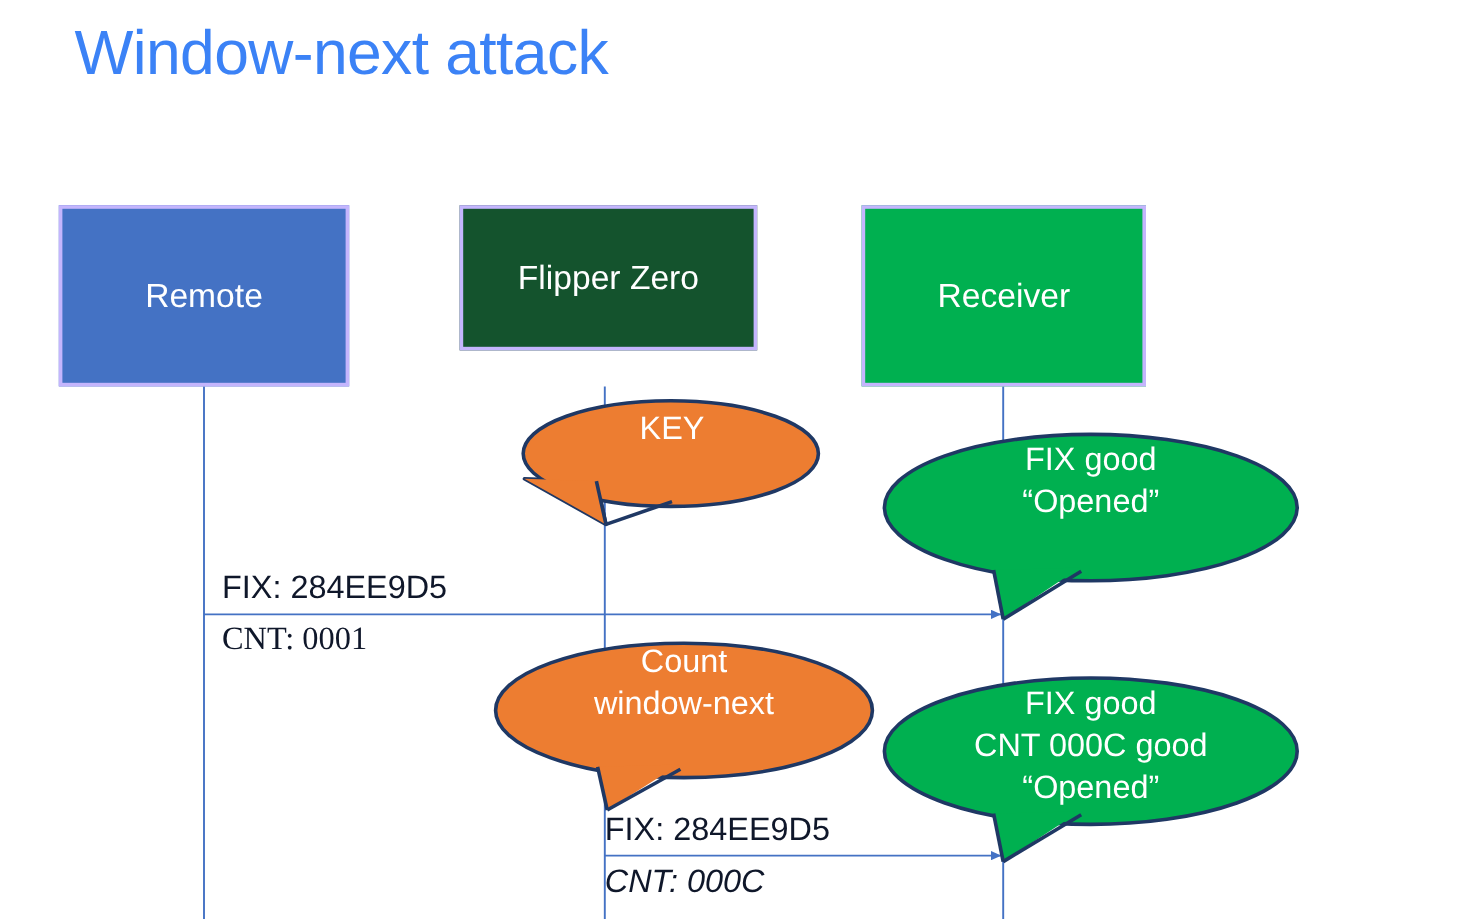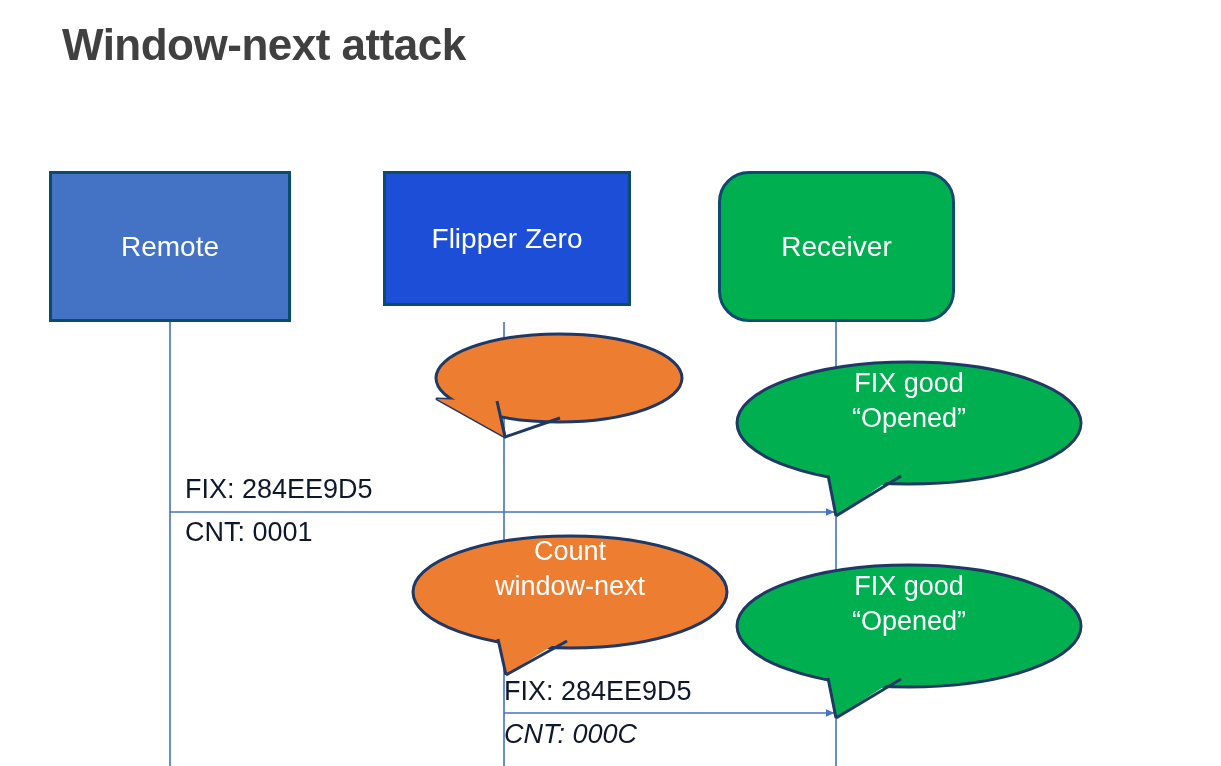--- a/index.html
+++ b/index.html
@@ -21,57 +21,57 @@
     width: 1221px;
     height: 766px;
     background: #ffffff;
   }
 
   
   .slide-title {
     position: absolute;
     left: 62px;
     top: 2px;
-    font-size: 44px;
+    font-size: 52px;
     line-height: 86px;
-    font-weight: 700;
-    color: #404040;
+    font-weight: 400;
+    color: #3b82f6;
     letter-spacing: -0.5px;
     white-space: nowrap;
   }
 
   
   #canvas {
     position: absolute;
     left: 0; top: 0;
     width: 1221px;
     height: 766px;
   }
 
   
   .actor-box {
     position: absolute;
     box-sizing: border-box;
-    border: 3px solid #0c4a6e;
+    border: 3px solid #c4b5fd;
     display: flex;
     align-items: center;
     justify-content: center;
   }
   .actor-label {
     color: #ffffff;
     font-size: 28px;
     line-height: 34px;
     font-weight: 400;
     text-align: center;
     white-space: nowrap;
   }
 
   #actor-0 { left: 49px;  top: 171px; width: 242px; height: 151px; background: #4472C4; }
-  #actor-1 { left: 383px; top: 171px; width: 248px; height: 135px; background: #1d4ed8; }
-  #actor-2 { left: 718px; top: 171px; width: 237px; height: 151px; background: #00B050; border-radius: 31px; }
+  #actor-1 { left: 383px; top: 171px; width: 248px; height: 121px; background: #14532d; }
+  #actor-2 { left: 718px; top: 171px; width: 237px; height: 151px; background: #00B050; }
 
   
   .callout-text {
     position: absolute;
     color: #ffffff;
     font-size: 27px;
     line-height: 35px;
     text-align: center;
     white-space: nowrap;
     pointer-events: none;
@@ -85,21 +85,21 @@
   
   .msg-label {
     position: absolute;
     color: #0f172a;
     font-size: 27px;
     line-height: 33px;
     white-space: nowrap;
   }
 
   #msg-0-fix { left: 185px; top: 473px; }
-  #msg-0-cnt { left: 185px; top: 516px; }
+  #msg-0-cnt { left: 185px; top: 516px; font-family: Liberation Serif, serif; }
   #msg-1-fix { left: 504px; top: 675px; }
   #msg-1-cnt { left: 504px; top: 718px; font-style: italic; }
 </style>
 </head>
 <body>
 
 <div id="slide">
 
   <div class="slide-title">Window-next attack</div>
 
@@ -159,34 +159,36 @@
 
   <div class="actor-box" id="actor-1">
     <span class="actor-label">Flipper Zero</span>
   </div>
 
   <div class="actor-box" id="actor-2">
     <span class="actor-label">Receiver</span>
   </div>
 
   <div class="callout-text" id="callout-text-0">
+    <div>KEY</div>
   </div>
 
   <div class="callout-text" id="callout-text-1">
     <div>FIX good</div>
     <div>“Opened”</div>
   </div>
 
   <div class="callout-text" id="callout-text-2">
     <div>Count</div>
     <div>window-next</div>
   </div>
 
   <div class="callout-text" id="callout-text-3">
     <div>FIX good</div>
+    <div>CNT 000C good</div>
     <div>“Opened”</div>
   </div>
 
   <div class="msg-label" id="msg-0-fix">FIX: 284EE9D5</div>
   <div class="msg-label" id="msg-0-cnt">CNT: 0001</div>
 
   <div class="msg-label" id="msg-1-fix">FIX: 284EE9D5</div>
   <div class="msg-label" id="msg-1-cnt">CNT: 000C</div>
 
 </div>

